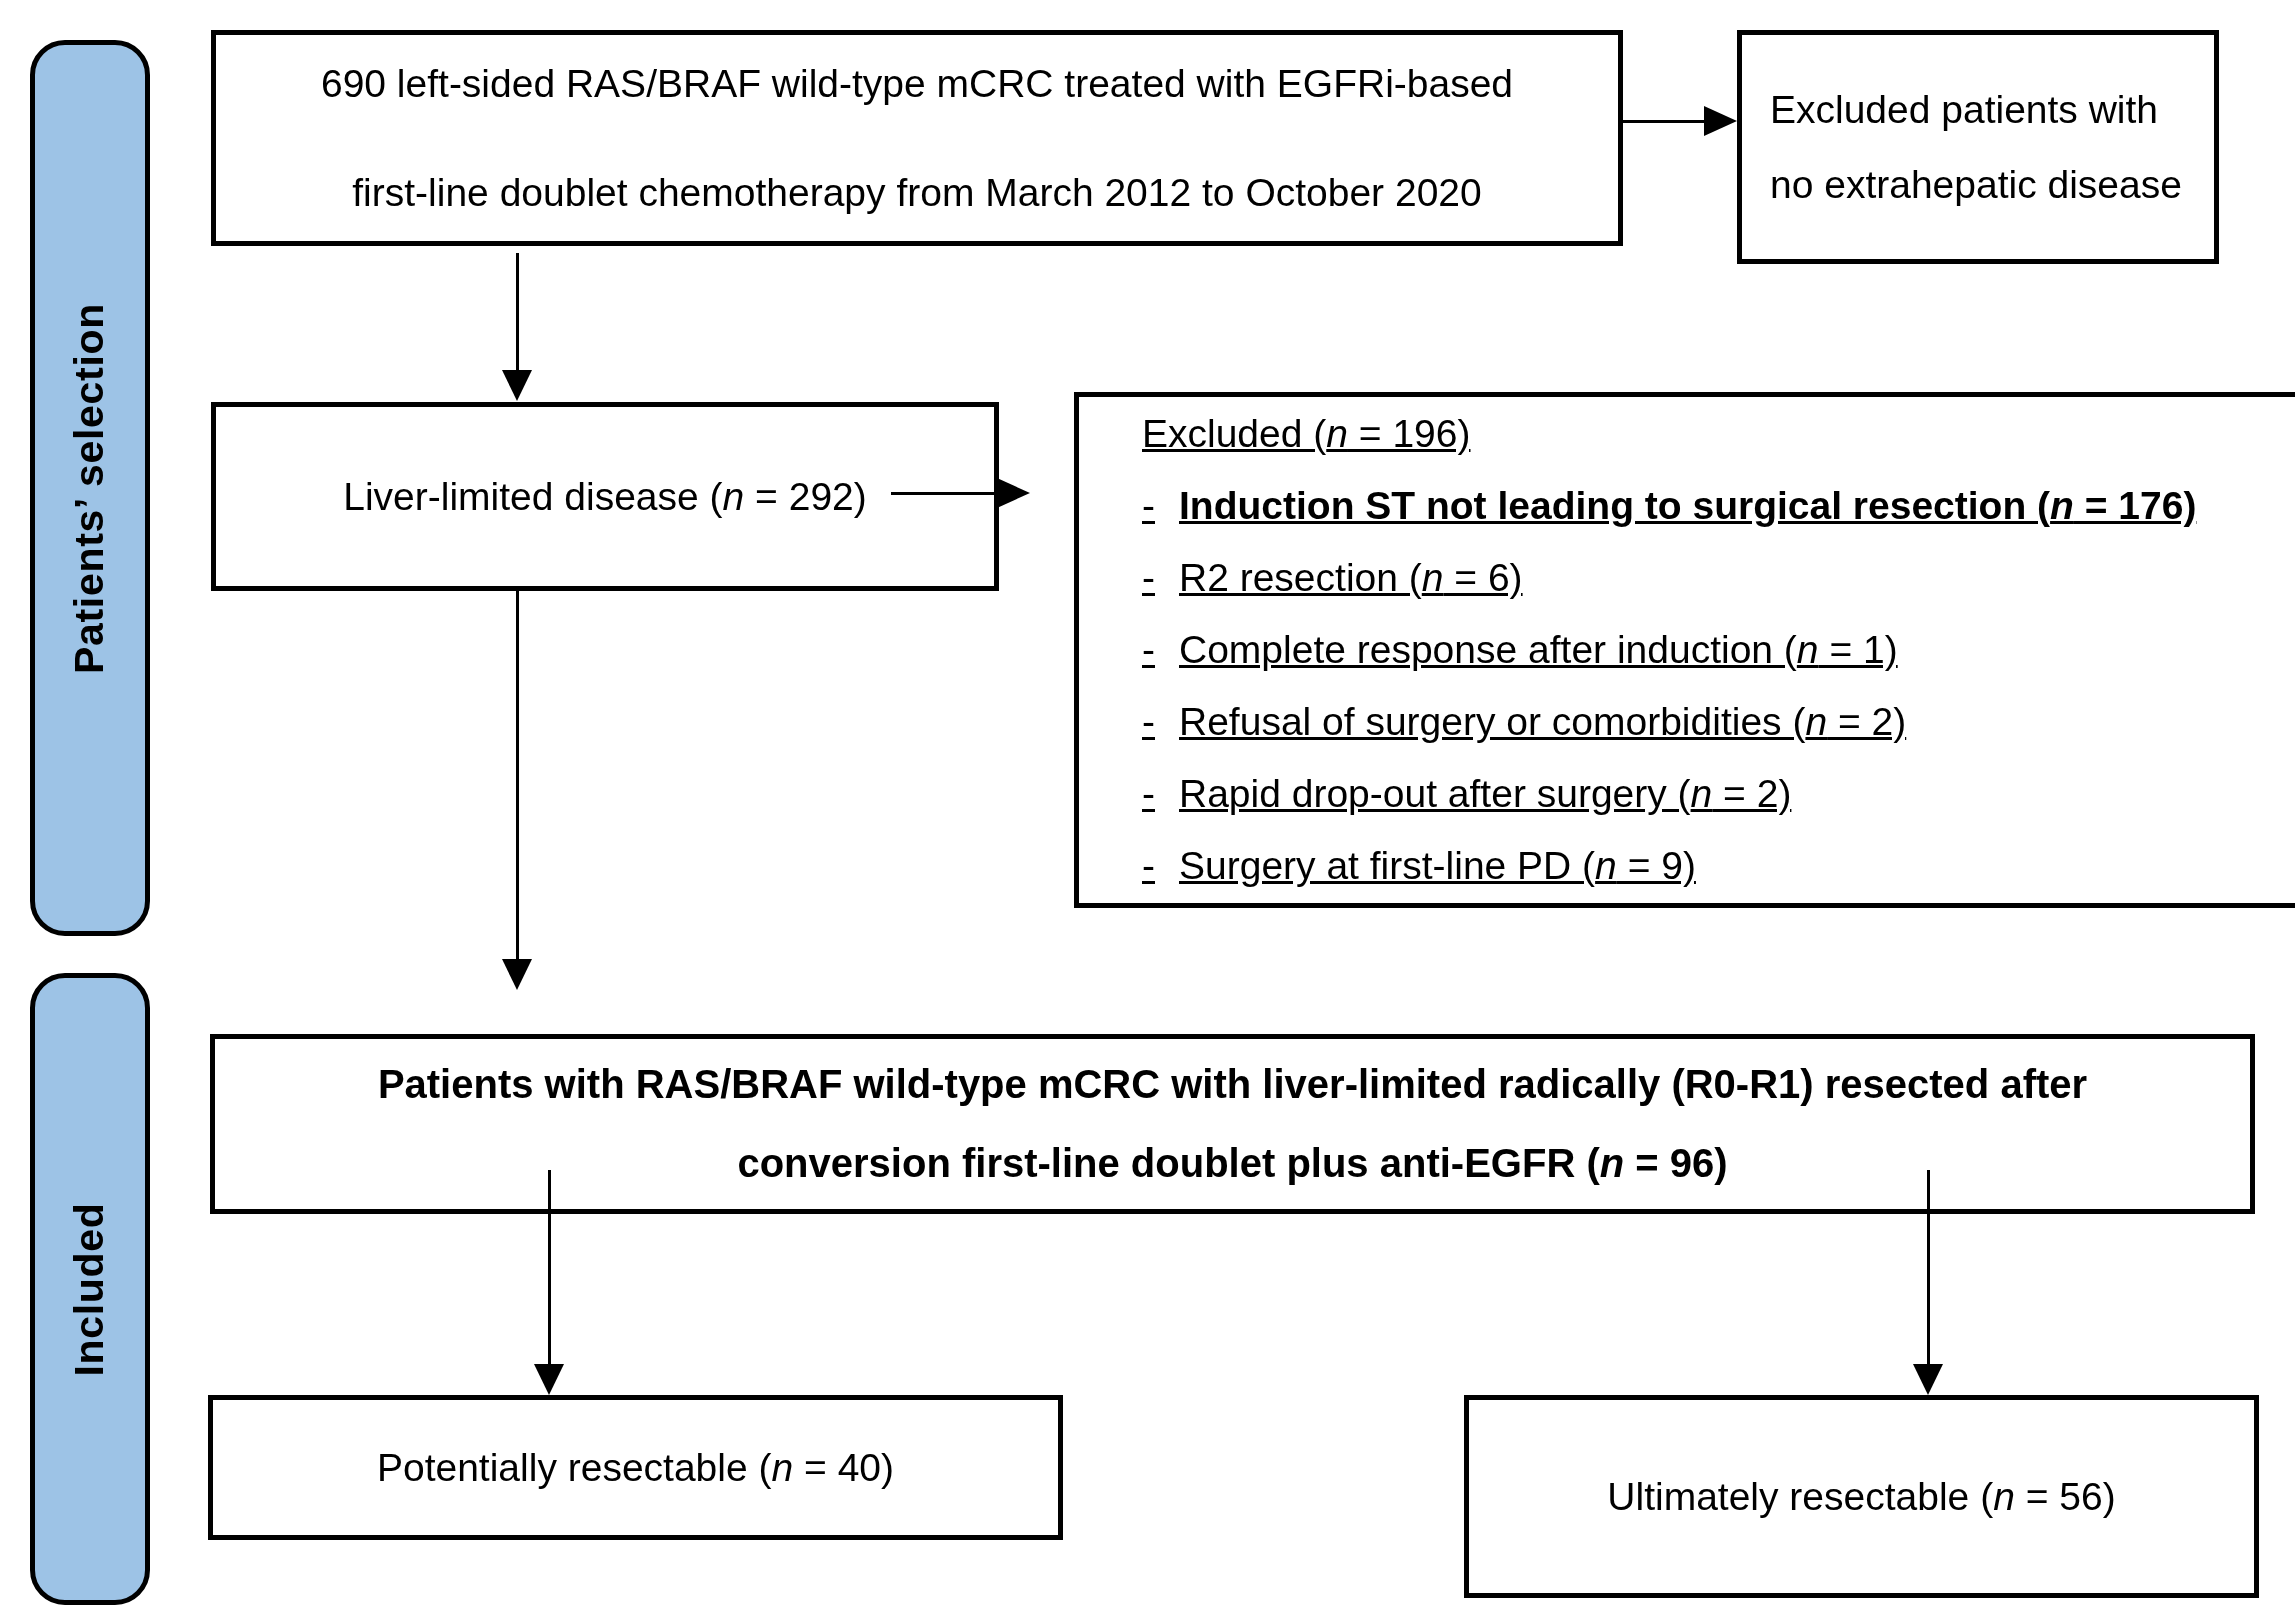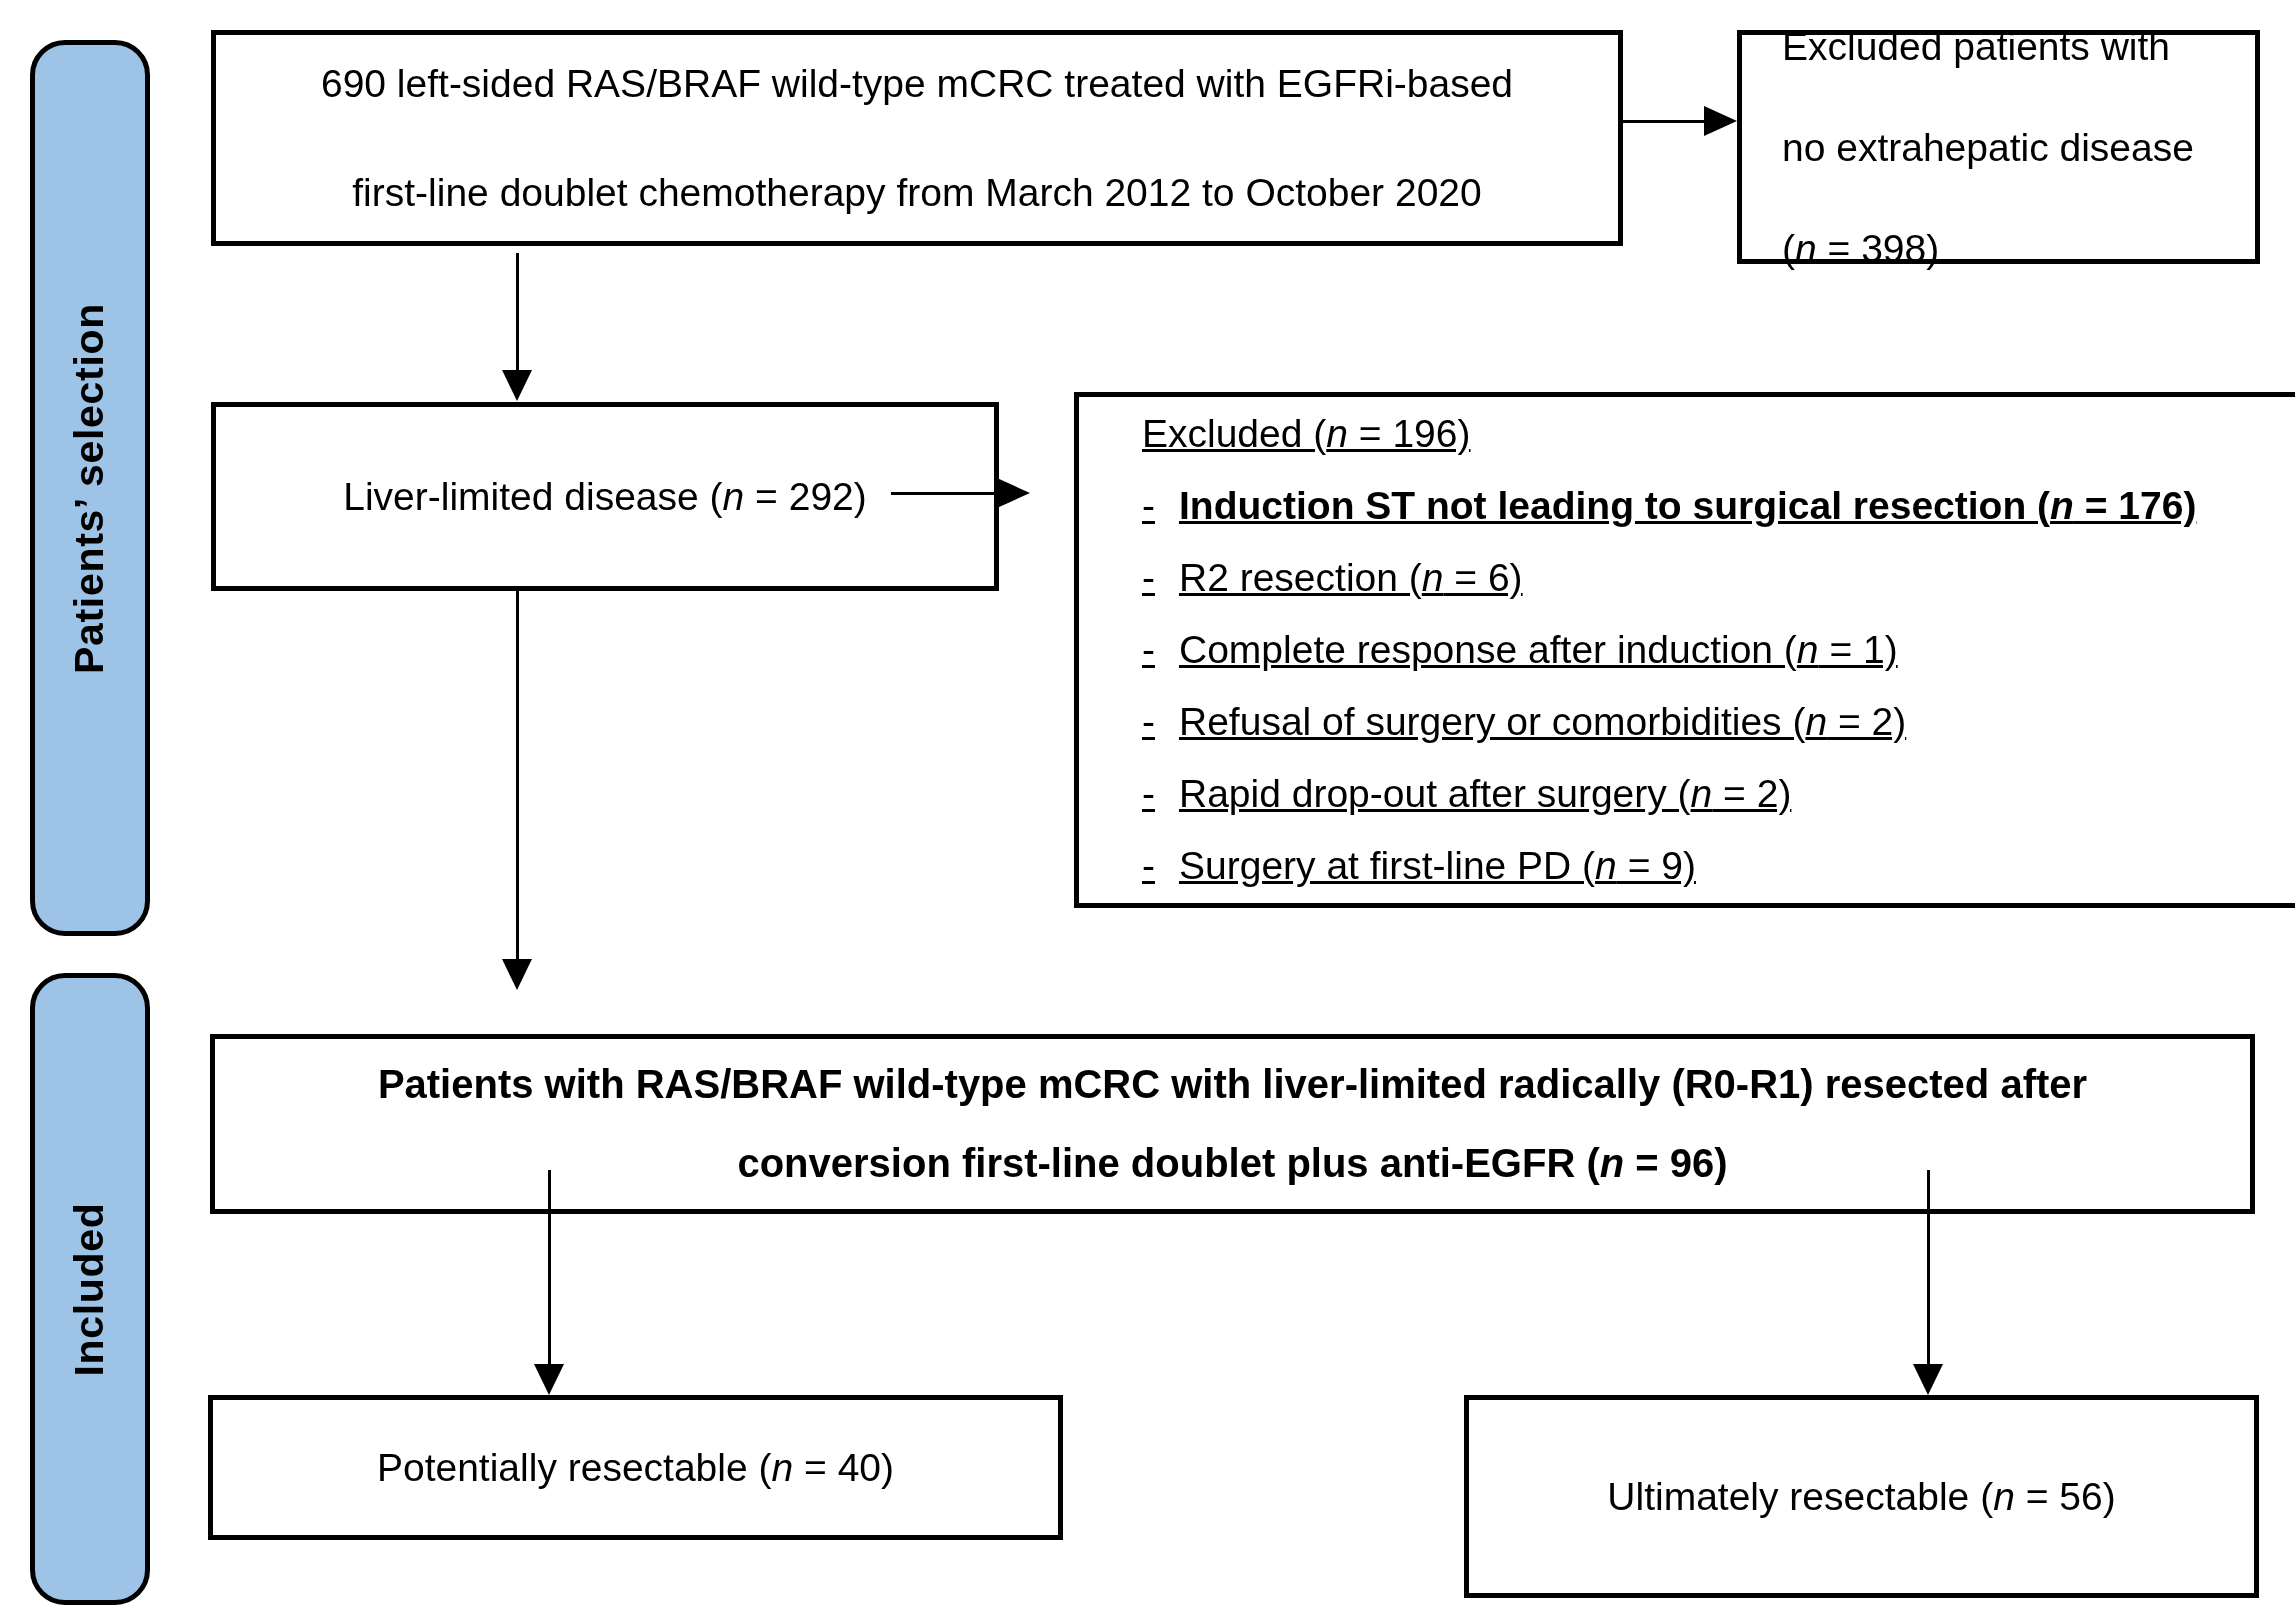--- a/index.html
+++ b/index.html
@@ -39,21 +39,21 @@
     display:flex;flex-direction:column;justify-content:center;
   }
   .box .line{white-space:nowrap;}
   .center .line{text-align:center;}
   .nvar{font-style:italic;}
   .strong{font-weight:bold;}
 
   .box-source{left:211px;top:30px;width:1412px;height:216px;}
   .box-source .line{line-height:109px;}
 
-  .box-excluded-top{left:1737px;top:30px;width:523px;height:234px;padding-left:40px;gap:26px;}
+  .box-excluded-top{left:1737px;top:30px;width:482px;height:234px;padding-left:28px;}
   .box-excluded-top .line{line-height:75px;}
 
   .box-liver{left:211px;top:382px;width:788px;height:189px;margin-top:20px;}
 
   .box-excluded-list{left:1074px;top:392px;width:1230px;height:516px;padding-left:63px;text-decoration:underline;}
   .box-excluded-list .line{line-height:72px;display:flex;}
   .bullet{display:inline-block;width:37px;flex:0 0 37px;}
 
   .box-included{left:210px;top:990px;width:2045px;height:180px;font-weight:bold;font-size:40px;margin-top:44px;}
   .box-included .line{line-height:79px;}
@@ -90,21 +90,20 @@
   </div>
 
   <div class="box box-source center">
     <div class="line">690 left-sided RAS/BRAF wild-type mCRC treated with EGFRi-based</div>
     <div class="line">first-line doublet chemotherapy from March 2012 to October 2020</div>
   </div>
 
   <div class="box box-excluded-top">
     <div class="line">Excluded patients with</div>
     <div class="line">no extrahepatic disease</div>
-    <div class="line"><span><span>(</span><span class="nvar">n</span><span> = 398)</span></span></div>
   </div>
 
   <div class="box box-liver center">
     <div class="line"><span>Liver-limited disease (</span><span class="nvar">n</span><span> = 292)</span></div>
   </div>
 
   <div class="box box-excluded-list">
     <div class="line">
         <span><span>Excluded (</span><span class="nvar">n</span><span> = 196)</span></span>
       </div>

